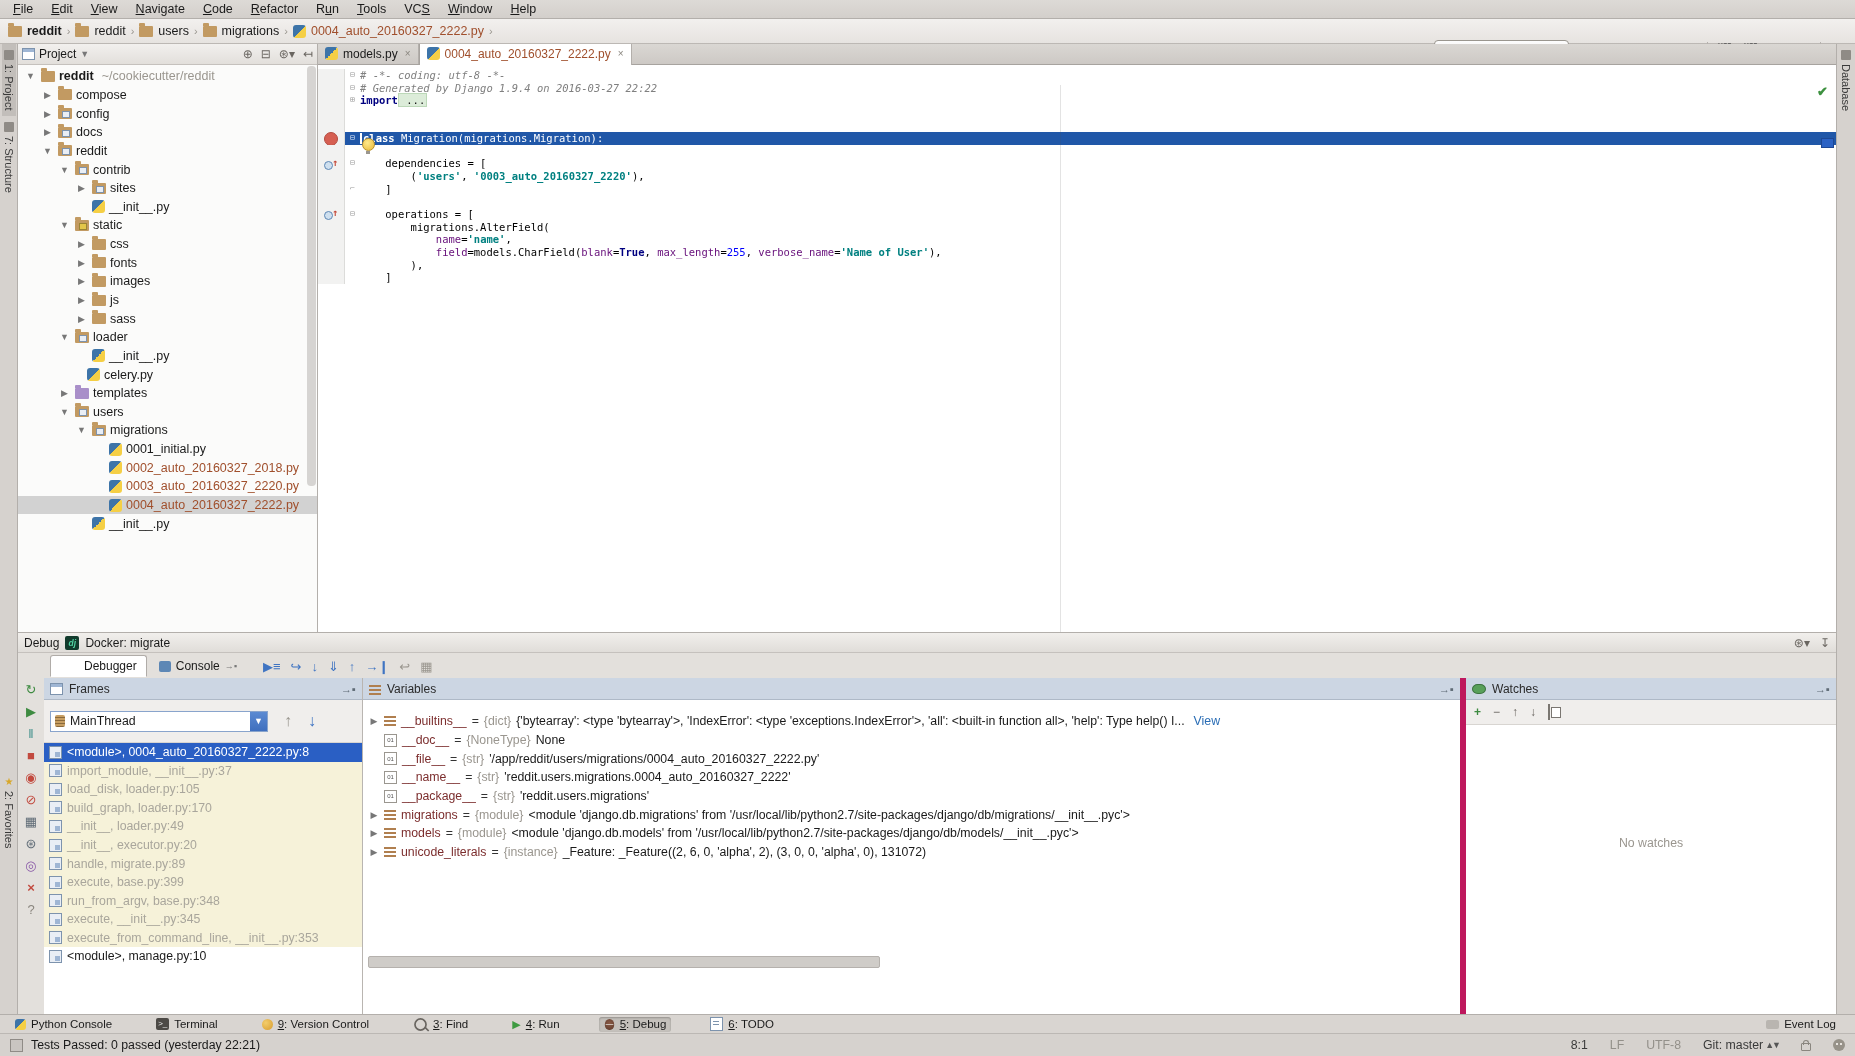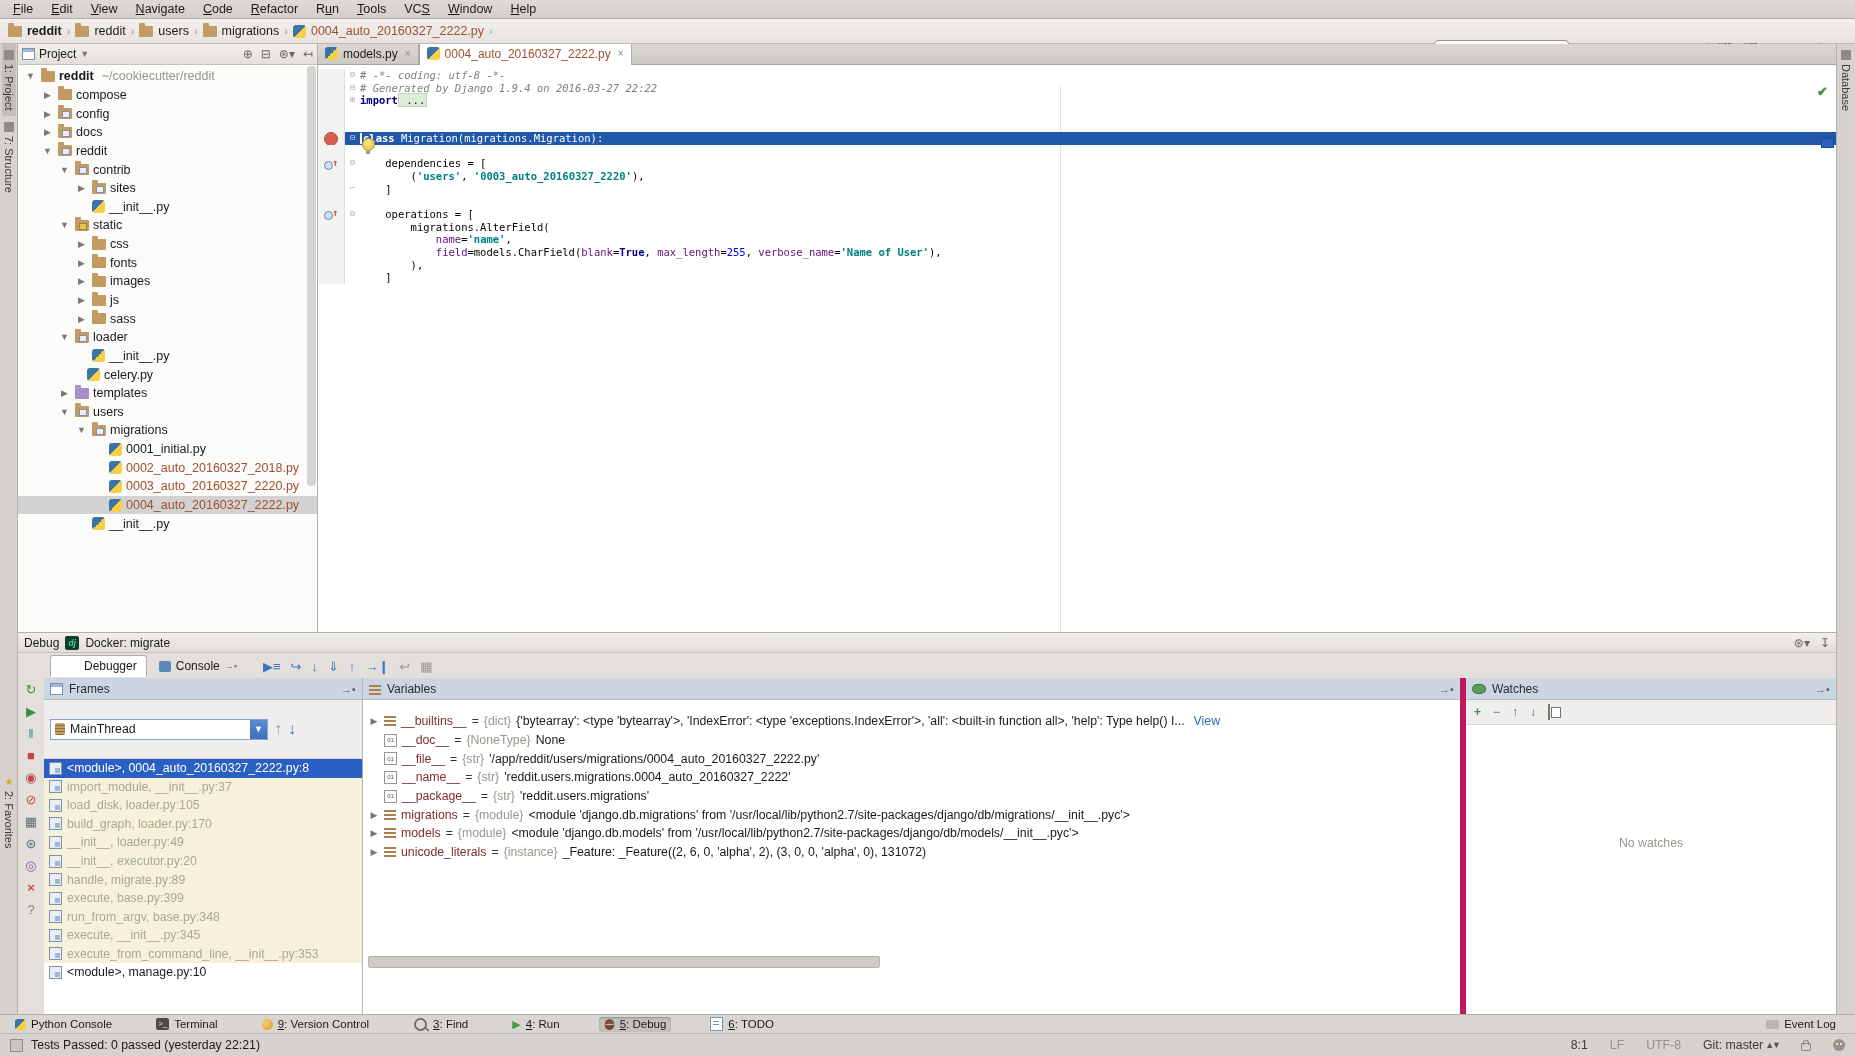--- a/index.html
+++ b/index.html
@@ -137,21 +137,21 @@
   .step-icons{display:flex;gap:10px;margin-left:14px;align-items:center;font-size:13px;color:#3f74c2;}
   .step-icons .dis{color:#9a968f;}
   .dbg-body{position:absolute;left:0;top:45px;right:0;bottom:0;}
   .dbg-left{position:absolute;left:0;top:0;width:26px;bottom:0;background:#e3e0dc;border-right:1px solid #c5c1bd;
     display:flex;flex-direction:column;align-items:center;gap:7px;padding-top:4px;font-size:13px;}
   .pane{position:absolute;top:0;bottom:0;background:#fff;}
   .pane-head{height:21px;background:#ccd6e3;border-bottom:1px solid #aeb9c7;display:flex;align-items:center;
     gap:6px;font-size:12px;padding:0 6px;color:#2a2a2a;}
   .pane-head .opt{margin-left:auto;color:#5f6b76;font-size:11px;}
   .frames-pane{left:26px;width:319px;border-right:1px solid #b9b5b1;box-sizing:border-box;}
-  .thread-row{height:26px;background:#f0eeec;display:flex;align-items:center;gap:6px;padding:16px 6px;border-bottom:1px solid #d8d5d1;}
+  .thread-row{height:26px;background:#f0eeec;display:flex;align-items:center;gap:16px;padding:8px 6px;border-bottom:1px solid #d8d5d1;}
   .thread-combo{width:212px;height:19px;background:#fff;border:1px solid #89a4cc;display:flex;align-items:center;gap:5px;padding-left:4px;font-size:12.3px;position:relative;}
   .thread-combo .cb-arrow{position:absolute;right:0;top:0;bottom:0;width:17px;background:linear-gradient(#5b8ad2,#3f6fbe);color:#fff;
     display:flex;align-items:center;justify-content:center;font-size:9px;}
   .frame-list{font-size:12.3px;}
   .frame-row{height:18.55px;display:flex;align-items:center;gap:5px;padding-left:5px;white-space:nowrap;overflow:hidden;}
   .frame-row.library{background:#f6f2d9;color:#a9a69c;}
   .frame-row.selected{background:#2a5fc4;color:#fff;}
   .vars-pane{left:345px;width:1103px;border-right:6px solid #be185d;box-sizing:border-box;}
   .var-list{padding-top:12px;font-size:12.3px;}
   .var-row{height:18.7px;display:flex;align-items:center;gap:5px;padding-left:6px;white-space:nowrap;overflow:hidden;}

